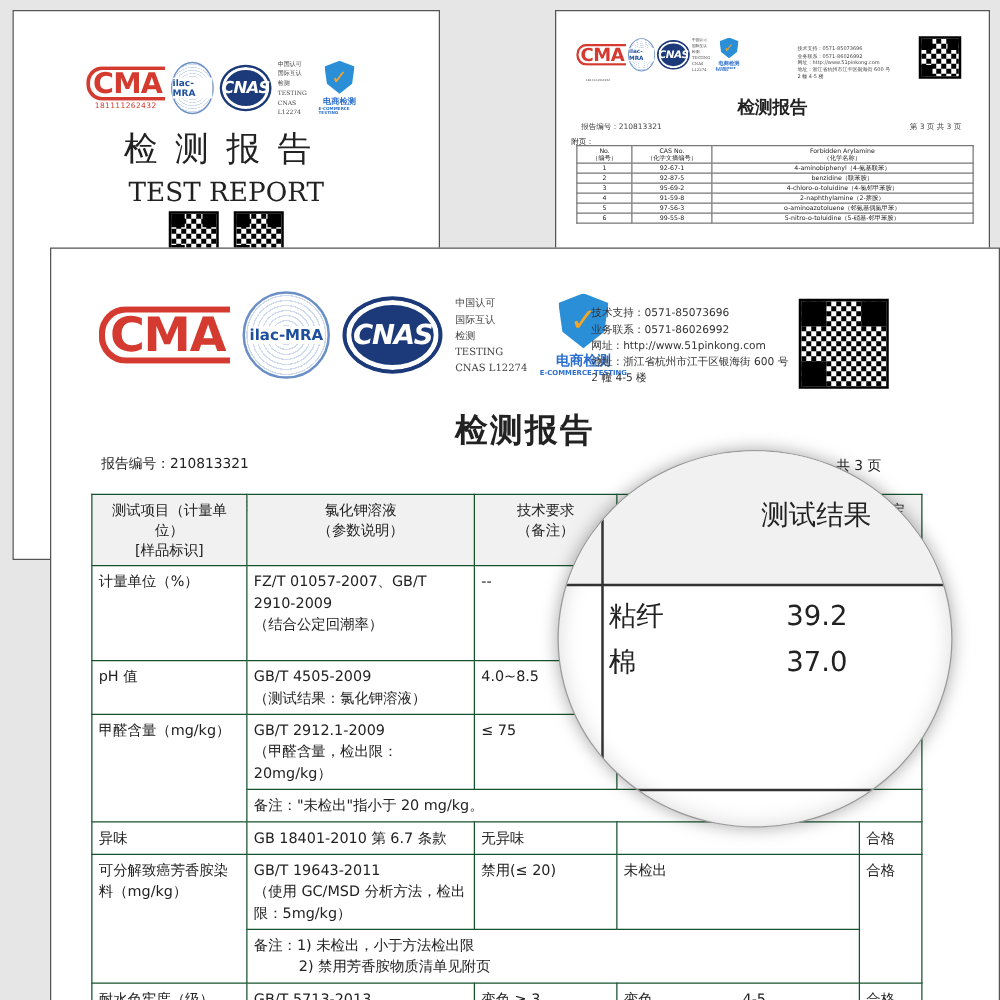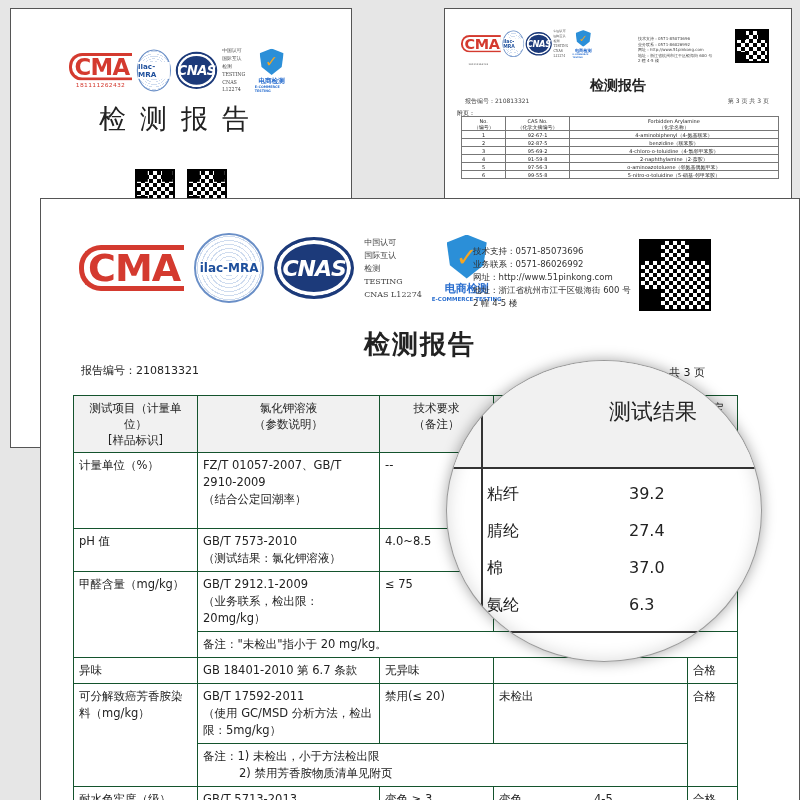--- a/index.html
+++ b/index.html
@@ -52,21 +52,21 @@
   #report table{position:absolute;left:32px;top:196px;width:664px;border-collapse:collapse;font-size:11.5px;table-layout:fixed;}
   #report td,#report th{border:1px solid #14532d;vertical-align:top;padding:4px 5px;line-height:17px;text-align:left;font-weight:normal;}
   #report th{background:#f1f1f1;text-align:center;line-height:16px;}
   .c-center{text-align:left;}
   
   #magnifier{position:absolute;left:446px;top:360px;width:314px;height:300px;border-radius:50%;background:#fff;border:1px solid #999;box-shadow:0 0 14px rgba(0,0,0,0.35), inset 0 0 18px rgba(0,0,0,0.15);overflow:hidden;}
   #magnifier .hdr{position:absolute;left:0;top:0;width:100%;height:106px;background:#f1f1f1;border-bottom:2px solid #333;}
   #magnifier .hdr span{position:absolute;left:162px;top:36px;font-size:22px;}
   #magnifier .vline{position:absolute;left:34px;top:0;width:1.5px;height:270px;background:#333;}
   #magnifier .rows{position:absolute;left:40px;top:114px;}
-  #magnifier .row{display:flex;font-size:16px;line-height:37px;}
+  #magnifier .row{display:flex;font-size:22px;line-height:37px;}
   #magnifier .row .k{width:142px;}
   #magnifier .bline{position:absolute;left:34px;top:270px;width:100%;height:1.5px;background:#333;}
 </style>
 </head>
 <body>
 
 <div class="page" id="cover">
   <div class="logos">
     <div class="cma">
       <div class="mark">CMA</div>
@@ -85,20 +85,21 @@
       <div>TESTING</div>
       <div>CNAS L12274</div>
     </div>
     <div class="ecom">
       <div class="shield">✓</div>
       <div class="cn">电商检测</div>
       <div class="en">E-COMMERCE TESTING</div>
     </div>
   </div>
   <div class="title">检测报告</div>
+  <div class="subtitle serif">TEST REPORT</div>
   <div class="qrs">
     <div class="qr-box" style="width:40px;height:40px;"></div>
     <div class="qr-box" style="width:40px;height:40px;"></div>
   </div>
 </div>
 
 <div class="page" id="appendix">
   <div class="logos">
     <div class="cma">
       <div class="mark">CMA</div>
@@ -257,51 +258,51 @@
             <div>FZ/T 01057-2007、GB/T 2910-2009</div>
             <div>（结合公定回潮率）</div>
           </td>
       <td>--</td>
       <td></td>
       <td></td>
     </tr>
     <tr>
       <td>pH 值</td>
       <td>
-            <div>GB/T 7573-2010</div>
+            <div>GB/T 4505-2009</div>
             <div>（测试结果：氯化钾溶液）</div>
           </td>
       <td>4.0~8.5</td>
       <td></td>
       <td></td>
     </tr>
     <tr>
       <td rowspan="2">甲醛含量（mg/kg）</td>
       <td>
             <div>GB/T 2912.1-2009</div>
-            <div>（业务联系，检出限：20mg/kg）</div>
+            <div>（甲醛含量，检出限：20mg/kg）</div>
           </td>
       <td>≤ 75</td>
       <td></td>
       <td></td>
     </tr>
     <tr>
       <td colspan="4">备注："未检出"指小于 20 mg/kg。</td>
     </tr>
     <tr>
       <td>异味</td>
       <td>GB 18401-2010  第 6.7 条款</td>
       <td>无异味</td>
       <td></td>
       <td class="c-center">合格</td>
     </tr>
     <tr>
       <td rowspan="2">可分解致癌芳香胺染料（mg/kg）</td>
       <td>
-            <div>GB/T 17592-2011</div>
+            <div>GB/T 19643-2011</div>
             <div>（使用 GC/MSD 分析方法，检出限：5mg/kg）</div>
           </td>
       <td>禁用(≤ 20)</td>
       <td>未检出</td>
       <td rowspan="2" class="c-center">合格</td>
     </tr>
     <tr>
       <td colspan="3">
             <div>备注：1) 未检出，小于方法检出限</div>
             <div style="padding-left:36px">2) 禁用芳香胺物质清单见附页</div>
@@ -331,26 +332,18 @@
   <div class="hdr">
       <span>测试结果</span>
     </div>
   <div class="vline"></div>
   <div class="rows">
     <div class="row">
         <span class="k">粘纤</span>
         <span>39.2</span>
       </div>
     <div class="row">
-        <span class="k">腈纶</span>
-        <span>27.4</span>
-      </div>
-    <div class="row">
         <span class="k">棉</span>
         <span>37.0</span>
       </div>
-    <div class="row">
-        <span class="k">氨纶</span>
-        <span>6.3</span>
-      </div>
   </div>
   <div class="bline"></div>
 </div>
 
 </body></html>

